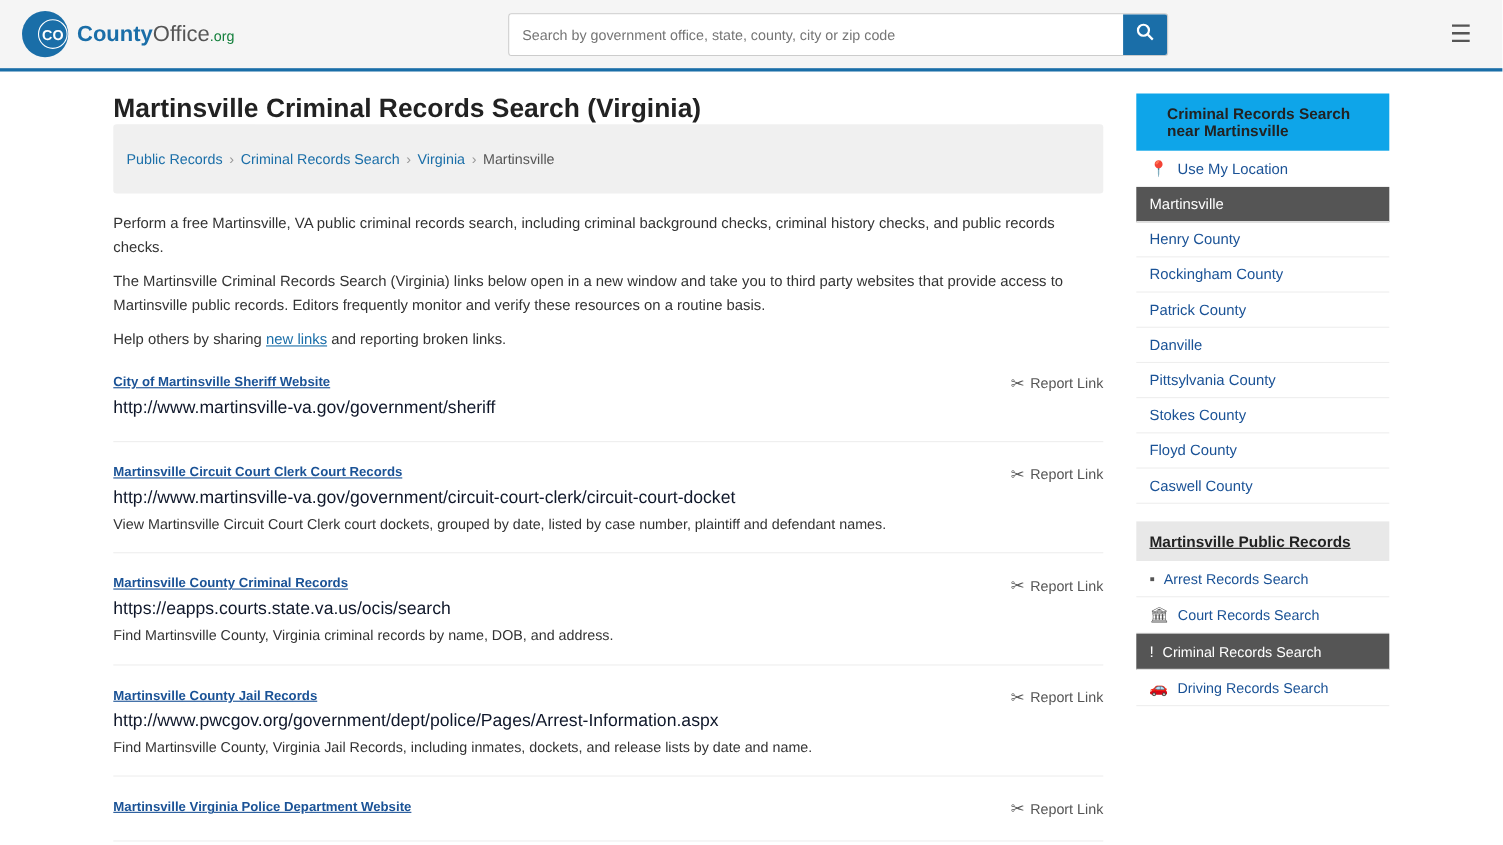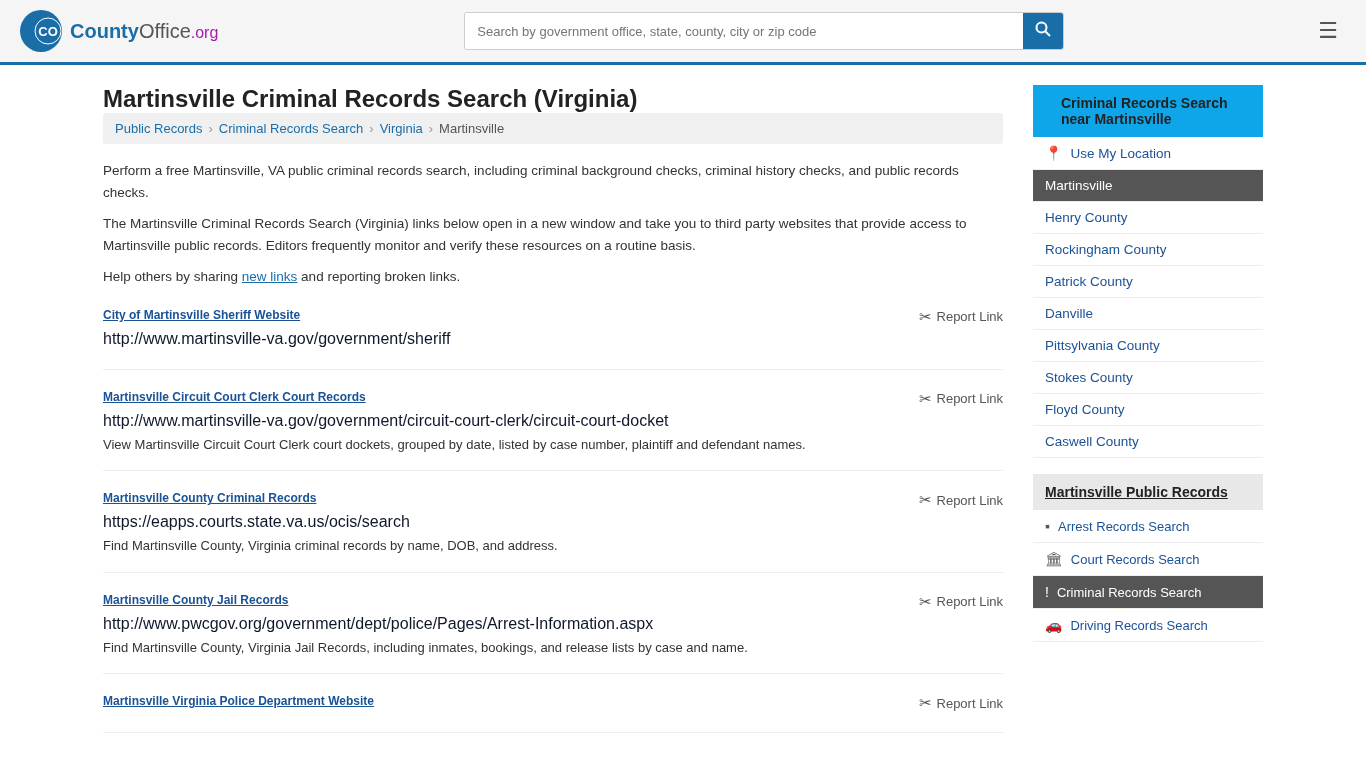--- a/index.html
+++ b/index.html
@@ -98,21 +98,21 @@
     
     .page-title {
       font-size: 24px;
       font-weight: bold;
       color: #222;
     }
 
     
     .breadcrumb {
       background: #f0f0f0;
-      padding: 8px 12px;
+      padding: 24px 12px;
       border-radius: 3px;
       font-size: 13px;
       color: #555;
       margin-bottom: 16px;
       display: flex;
       align-items: center;
       gap: 6px;
       flex-wrap: wrap;
     }
     .breadcrumb a {
@@ -246,21 +246,21 @@
 
 <header class="header">
   <div class="logo-area">
     <div class="logo-circle">
       <svg width="28" height="28" viewBox="0 0 28 28" fill="none">
         <circle cx="14" cy="14" r="13" fill="#1a6ea8" stroke="white" stroke-width="1"></circle>
         <text x="14" y="19" text-anchor="middle" fill="white" font-size="13" font-weight="bold" font-family="Arial">CO</text>
       </svg>
     </div>
     <span class="logo-text">
-      <span>County</span><span style="color:#555;font-weight:normal;">Office</span><span style="color:#a21caf;font-weight:normal;font-size:16px;">.org</span>
+      <span>County</span><span style="color:#555;font-weight:normal;">Office</span><span style="color:#15803d;font-weight:normal;font-size:13px;">.org</span>
     </span>
   </div>
 
   <div class="search-bar-area">
     <div class="search-input-wrap">
       <input type="text" placeholder="Search by government office, state, county, city or zip code" style="">
       <button class="search-btn">
         <svg width="16" height="16" viewBox="0 0 16 16" fill="white">
           <circle cx="6.5" cy="6.5" r="5" stroke="white" stroke-width="2" fill="none"></circle>
           <line x1="10.5" y1="10.5" x2="15" y2="15" stroke="white" stroke-width="2"></line>
@@ -333,21 +333,21 @@
 
     <div class="result-entry">
       <div class="result-title-row">
         <span class="result-title">Martinsville County Jail Records</span>
         <span class="report-link">
           <span class="report-icon">✂</span>
           <span>Report Link</span>
         </span>
       </div>
       <div class="result-url">http://www.pwcgov.org/government/dept/police/Pages/Arrest-Information.aspx</div>
-      <div class="result-desc">Find Martinsville County, Virginia Jail Records, including inmates, bookings, and release lists by case and name.</div>
+      <div class="result-desc">Find Martinsville County, Virginia Jail Records, including inmates, dockets, and release lists by date and name.</div>
     </div>
 
     <div class="result-entry">
       <div class="result-title-row">
         <span class="result-title">Martinsville Virginia Police Department Website</span>
         <span class="report-link">
           <span class="report-icon">✂</span>
           <span>Report Link</span>
         </span>
       </div>

